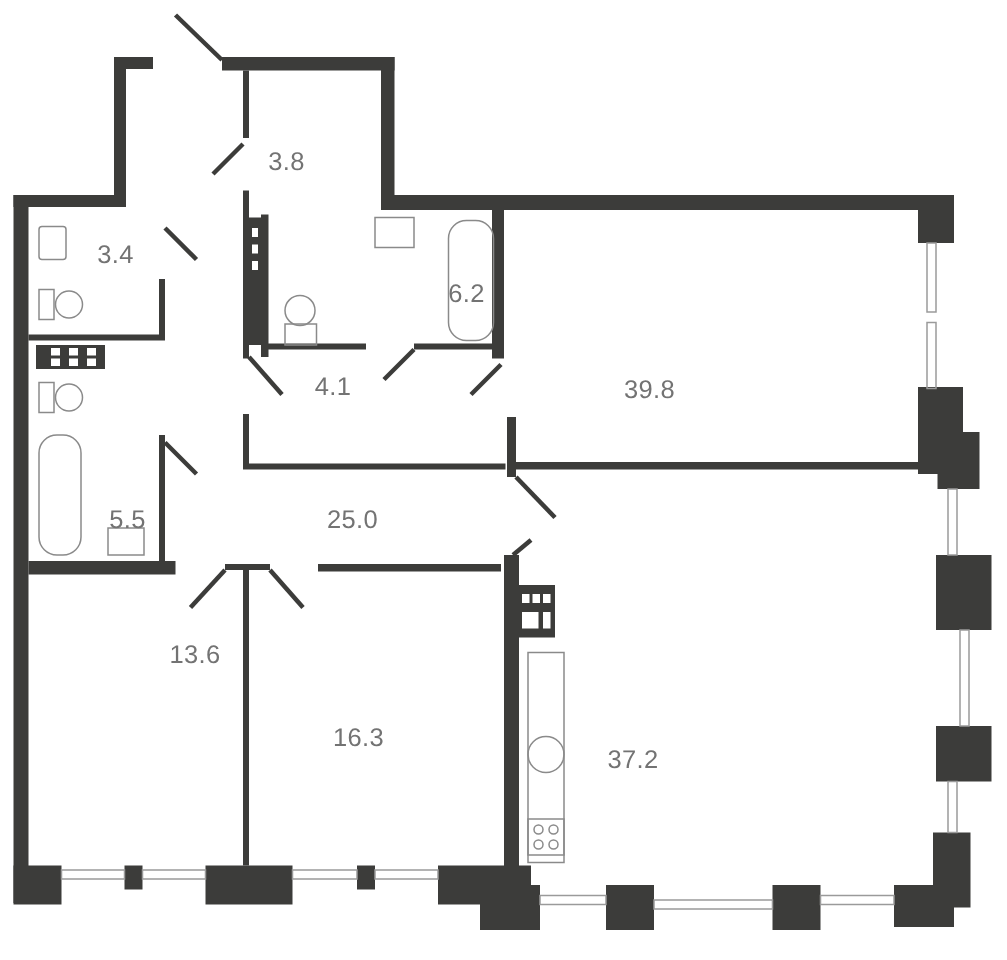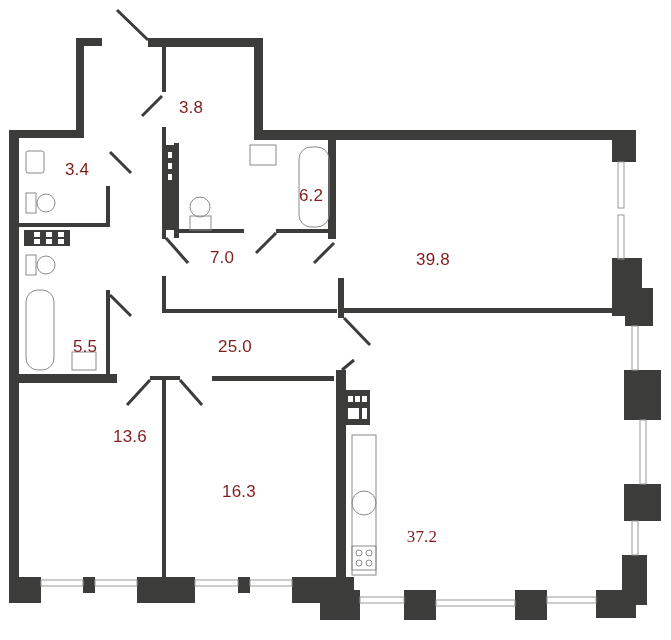--- a/index.html
+++ b/index.html
@@ -1,18 +1,18 @@
 <!DOCTYPE html>
 <html><head>
 <meta charset="utf-8">
 <style>
   html,body{margin:0;padding:0;background:#ffffff;}
   body{width:671px;height:640px;position:relative;overflow:hidden;font-family:"Liberation Sans","DejaVu Sans",sans-serif;}
   #plan{position:absolute;left:0;top:0;width:671px;height:640px;}
-  .lbl{position:absolute;font-size:17px;color:#7f1d1d;letter-spacing:0.2px;transform:translate(-50%,-50%);white-space:nowrap;}
+  .lbl{position:absolute;font-size:17px;color:#737373;letter-spacing:0.2px;transform:translate(-50%,-50%);white-space:nowrap;}
 </style>
 </head>
 <body>
 
 <svg id="plan" viewBox="0 0 671 640" xmlns="http://www.w3.org/2000/svg">
   <g fill="#3c3c3a">
 
     <rect x="9" y="130" width="10" height="472"></rect>
     <rect x="9" y="130" width="75" height="8"></rect>
     <rect x="76" y="38" width="8" height="100"></rect>
@@ -129,19 +129,19 @@
       <rect x="355" y="396" width="5" height="6"></rect>
       <rect x="362" y="396" width="5" height="6"></rect>
     <rect x="348" y="408" width="11" height="11"></rect>
       <rect x="362" y="408" width="5" height="11"></rect>
   </g>
 </svg>
 
 <div class="lbl" style="left:191px;top:108px;">3.8</div>
 <div class="lbl" style="left:77px;top:170px;text-align:center;">3.4</div>
 <div class="lbl" style="left:264px;top:196px;margin-left:47px;">6.2</div>
-<div class="lbl" style="left:222px;top:258px;">7.0</div>
+<div class="lbl" style="left:222px;top:258px;">4.1</div>
 <div class="lbl" style="left:433px;top:260px;">39.8</div>
 <div class="lbl" style="left:85px;top:313px;margin-top:34px;">5.5</div>
 <div class="lbl" style="left:235px;top:347px;">25.0</div>
 <div class="lbl" style="left:82px;top:437px;margin-left:48px;">13.6</div>
 <div class="lbl" style="left:239px;top:492px;">16.3</div>
-<div class="lbl" style="left:422px;top:537px;font-family:Liberation Serif, serif;">37.2</div>
+<div class="lbl" style="left:422px;top:507px;">37.2</div>
 
 </body></html>

